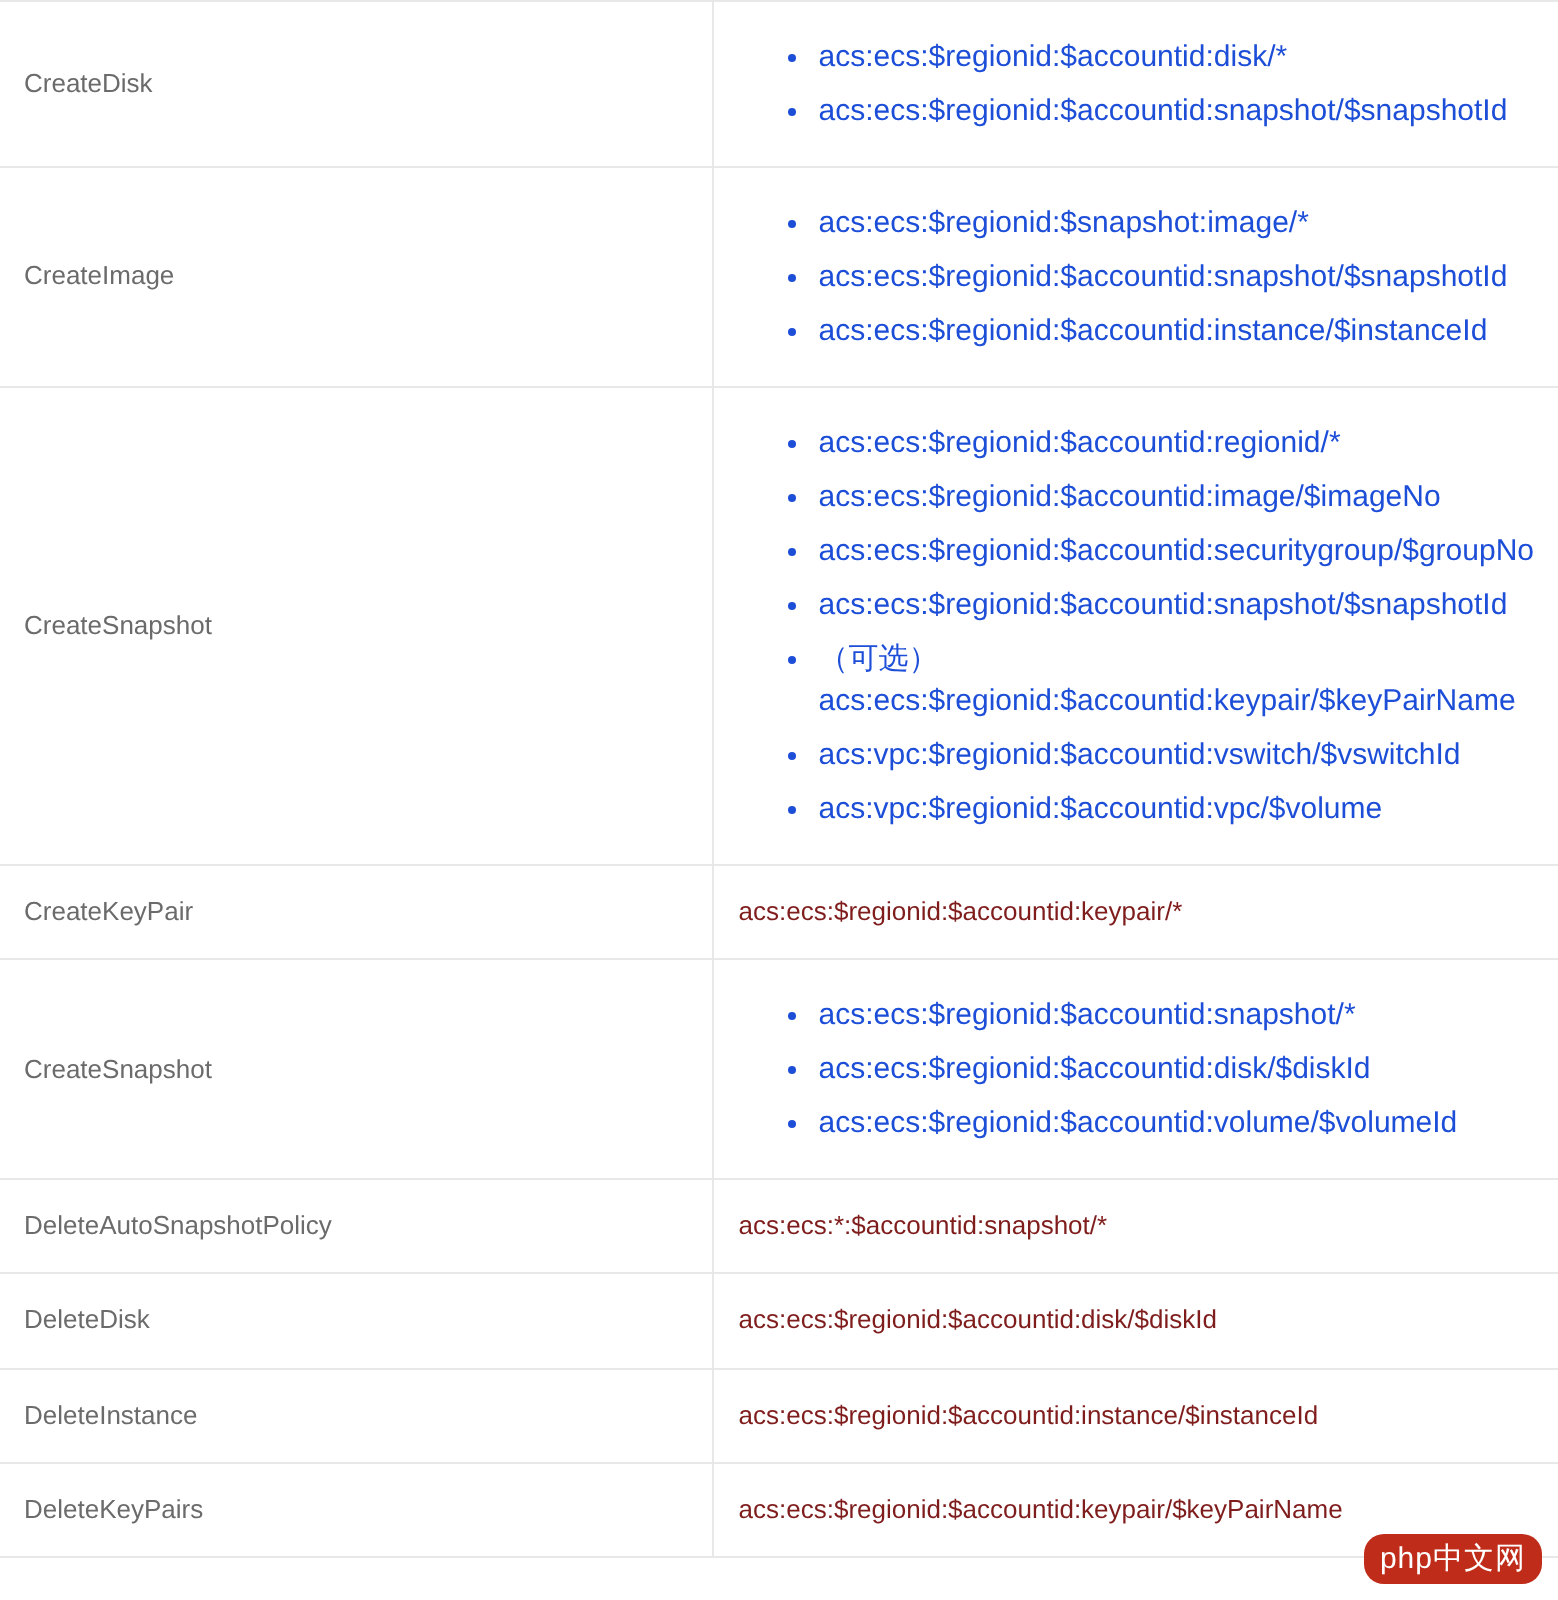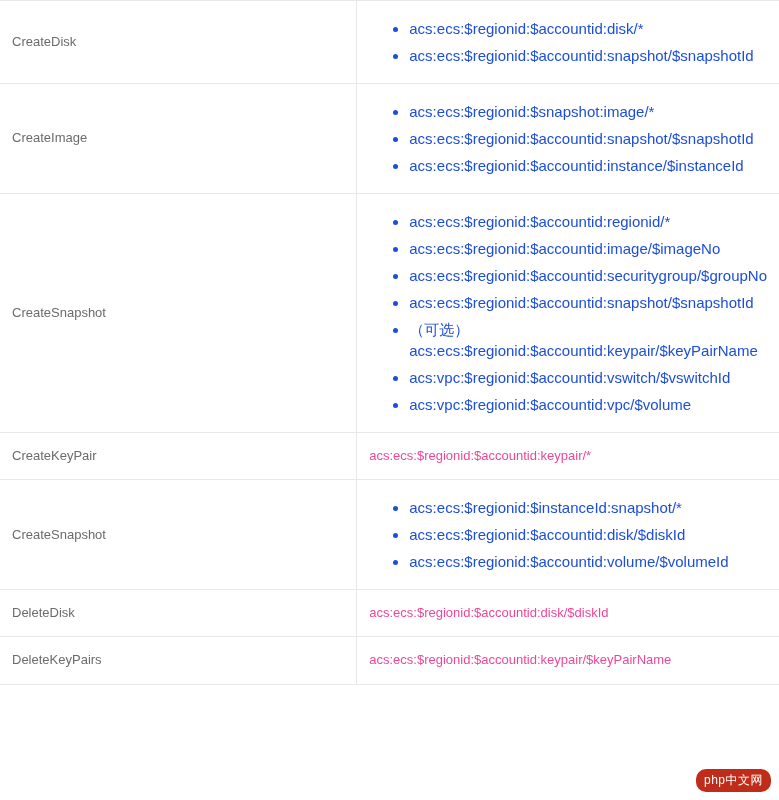--- a/index.html
+++ b/index.html
@@ -34,29 +34,29 @@
     ul {
       list-style: disc;
       padding-left: 40px;
     }
     li {
       color: #1d4ed8;
       padding: 3px 0;
       font-size: 15px;
     }
     .plain-text-nopad {
-      color: #ec4899;
+      color: #7f1d1d;
     }
     .badge {
       position: fixed;
       right: 8px;
       bottom: 8px;
       background: #c02c1a;
       color: #ffffff;
-      font-size: 12px;
+      font-size: 15px;
       padding: 3px 8px;
       border-radius: 10px;
       font-weight: 500;
       letter-spacing: 0.5px;
     }
     td:first-child {
       border-left: none;
     }
     td:last-child {
       border-right: none;
@@ -101,29 +101,37 @@
         </td>
       </tr>
       <tr>
         <td class="action-cell">CreateKeyPair</td>
         <td class="resource-cell"><span class="plain-text-nopad">acs:ecs:$regionid:$accountid:keypair/*</span></td>
       </tr>
       <tr>
         <td class="action-cell">CreateSnapshot</td>
         <td class="resource-cell">
           <ul>
-            <li>acs:ecs:$regionid:$instanceId:snapshot/*</li>
+            <li>acs:ecs:$regionid:$accountid:snapshot/*</li>
             <li>acs:ecs:$regionid:$accountid:disk/$diskId</li>
             <li>acs:ecs:$regionid:$accountid:volume/$volumeId</li>
           </ul>
         </td>
       </tr>
       <tr>
+        <td class="action-cell">DeleteAutoSnapshotPolicy</td>
+        <td class="resource-cell"><span class="plain-text-nopad">acs:ecs:*:$accountid:snapshot/*</span></td>
+      </tr>
+      <tr>
         <td class="action-cell">DeleteDisk</td>
         <td class="resource-cell"><span class="plain-text-nopad">acs:ecs:$regionid:$accountid:disk/$diskId</span></td>
+      </tr>
+      <tr>
+        <td class="action-cell">DeleteInstance</td>
+        <td class="resource-cell"><span class="plain-text-nopad">acs:ecs:$regionid:$accountid:instance/$instanceId</span></td>
       </tr>
       <tr>
         <td class="action-cell">DeleteKeyPairs</td>
         <td class="resource-cell"><span class="plain-text-nopad">acs:ecs:$regionid:$accountid:keypair/$keyPairName</span></td>
       </tr>
     </tbody>
 </table>
 
 <div class="badge">php中文网</div>
 

